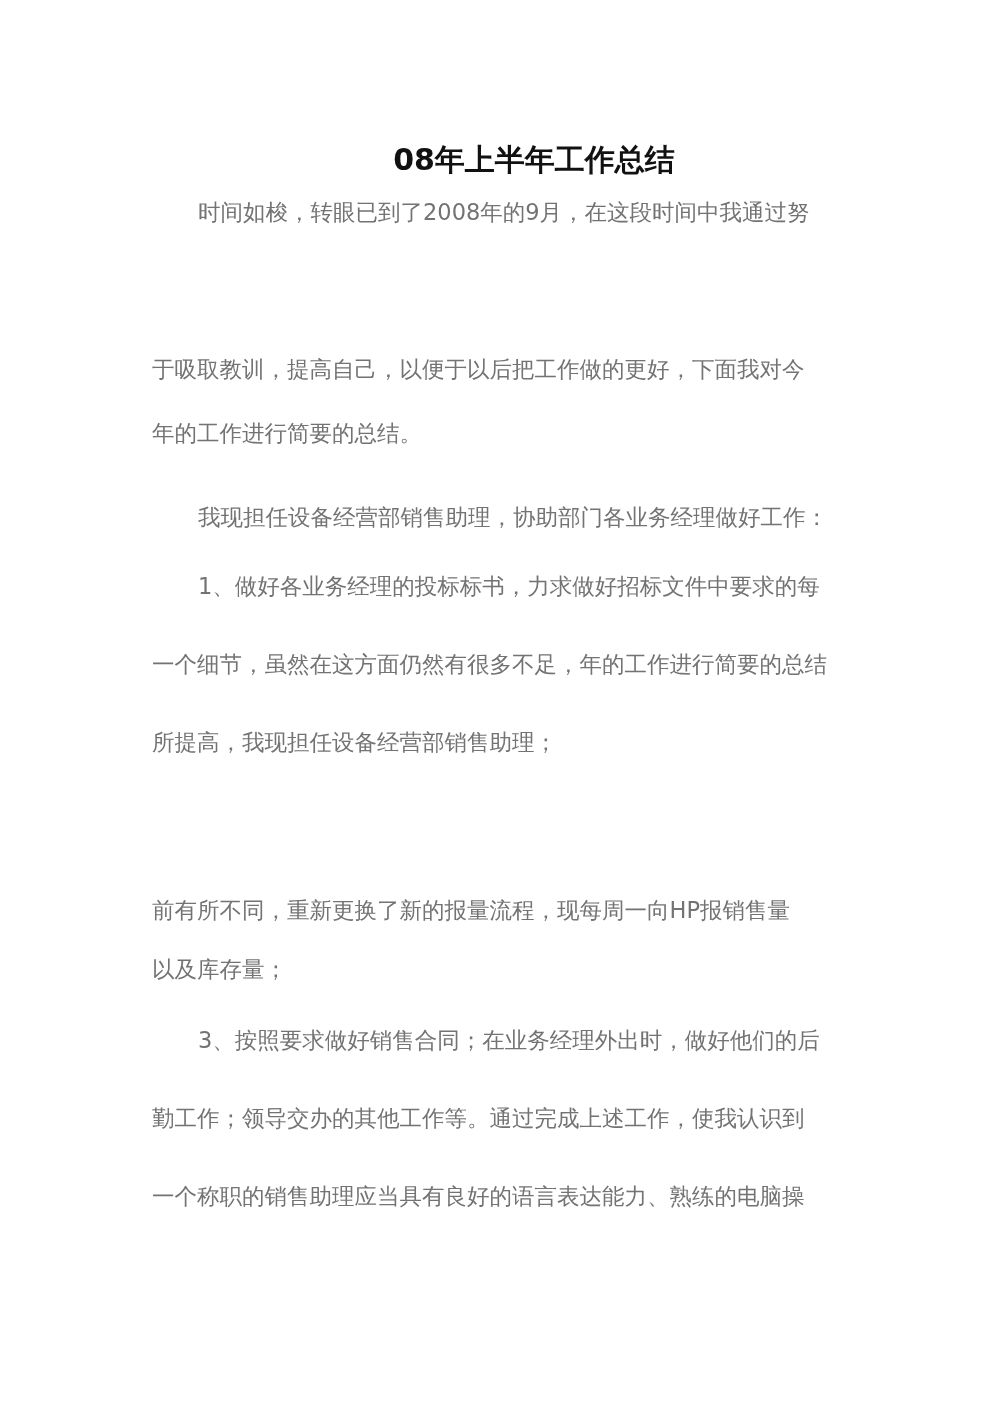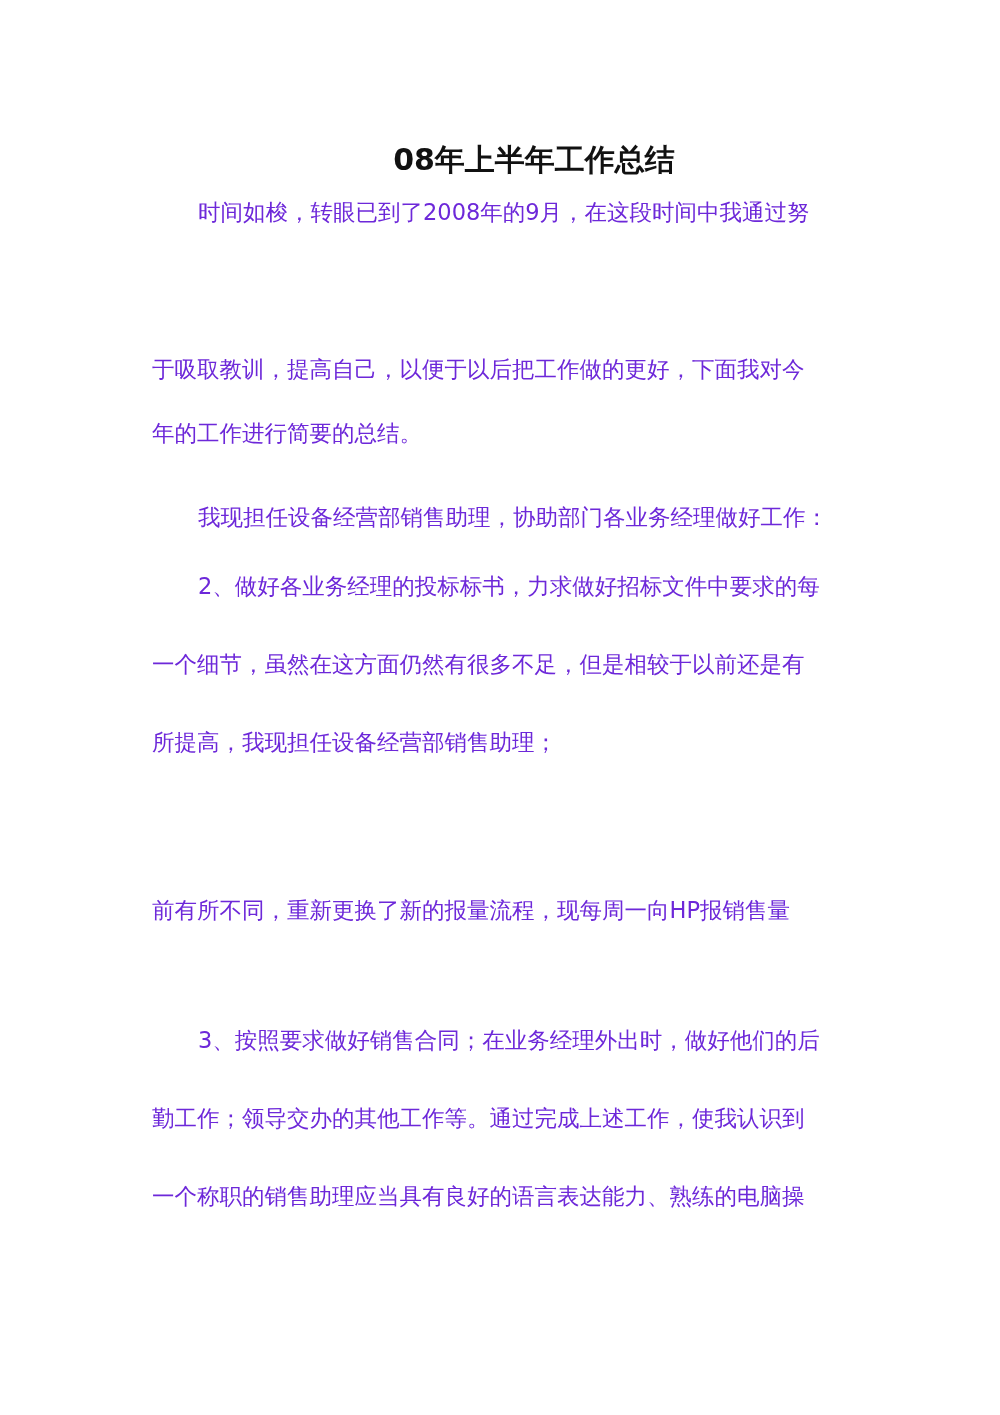--- a/index.html
+++ b/index.html
@@ -2,37 +2,38 @@
 <html><head>
 <meta charset="utf-8">
 <style>
   html, body { margin: 0; padding: 0; background: #ffffff; }
   body { width: 1000px; height: 1415px; position: relative; overflow: hidden;
          font-family: "DejaVu Sans", "Liberation Sans", sans-serif; color: #111111; }
   .page { position: absolute; left: 0; top: 0; width: 1000px; height: 1415px; background: #ffffff; }
   .title { position: absolute; left: 18px; width: 1000px; top: 138px; text-align: center;
            font-size: 30px; font-weight: bold; line-height: 44px; color: #111111; letter-spacing: 0px; padding-left: 16px; }
   .line { position: absolute; left: 152px; width: 700px; font-size: 22.5px; line-height: 34px;
-          white-space: nowrap; color: #6d28d9; }
+          white-space: nowrap; color: #737373; }
   .indent { left: 198px; }
 </style>
 </head>
 <body>
 
 <div class="page">
   <div class="title">08年上半年工作总结</div>
 
   <div class="line indent" style="top:195px;">时间如梭，转眼已到了2008年的9月，在这段时间中我通过努</div>
   <div class="line" style="top:352px;">于吸取教训，提高自己，以便于以后把工作做的更好，下面我对今</div>
   <div class="line" style="top:406px;margin-top:10px;">年的工作进行简要的总结。</div>
 
   <div class="line indent" style="top:500px;">我现担任设备经营部销售助理，协助部门各业务经理做好工作：</div>
 
-  <div class="line indent" style="top:569px;">2、做好各业务经理的投标标书，力求做好招标文件中要求的每</div>
-  <div class="line" style="top:647px;">一个细节，虽然在这方面仍然有很多不足，但是相较于以前还是有</div>
+  <div class="line indent" style="top:569px;">1、做好各业务经理的投标标书，力求做好招标文件中要求的每</div>
+  <div class="line" style="top:647px;">一个细节，虽然在这方面仍然有很多不足，年的工作进行简要的总结</div>
   <div class="line" style="top:725px;">所提高，我现担任设备经营部销售助理；</div>
 
   <div class="line" style="top:874px;margin-top:19px;">前有所不同，重新更换了新的报量流程，现每周一向HP报销售量</div>
+  <div class="line" style="top:952px;">以及库存量；</div>
 
   <div class="line indent" style="top:1023px;">3、按照要求做好销售合同；在业务经理外出时，做好他们的后</div>
   <div class="line" style="top:1101px;">勤工作；领导交办的其他工作等。通过完成上述工作，使我认识到</div>
   <div class="line" style="top:1179px;">一个称职的销售助理应当具有良好的语言表达能力、熟练的电脑操</div>
 </div>
 
 </body></html>

